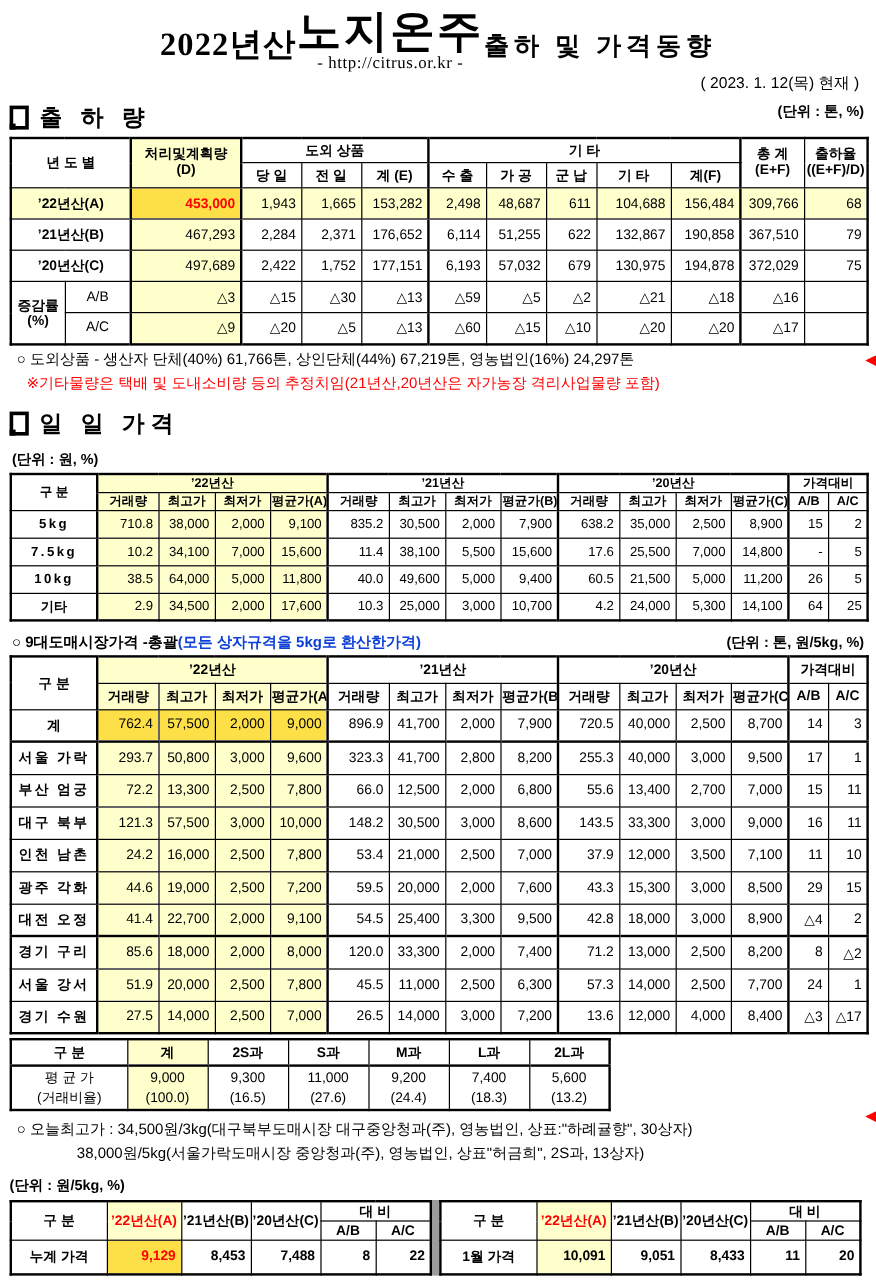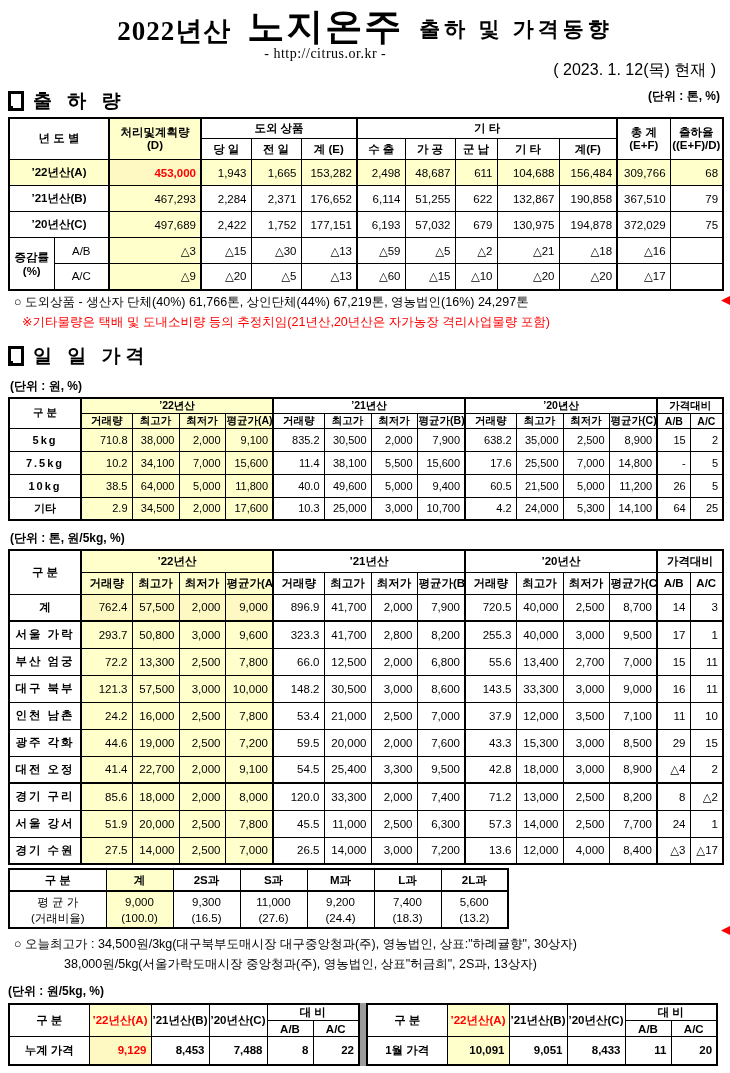--- a/index.html
+++ b/index.html
@@ -1,27 +1,27 @@
 <!DOCTYPE html>
 <html lang="ko"><head>
 <meta charset="utf-8">
 <style>
   html,body{margin:0;padding:0}
   body{width:730px;height:1073px;position:relative;background:#fff;color:#000;
        font-family:"Liberation Sans","DejaVu Sans",sans-serif;overflow:hidden}
 
   
-  .titlebar{display:flex;justify-content:center;align-items:flex-start;gap:16px;
+  .titlebar{display:flex;justify-content:center;align-items:center;
             padding-top:8px;font-family:"Liberation Serif","DejaVu Serif",serif}
   .t-year{font-size:27px;font-weight:700;letter-spacing:1px;margin-top:5px}
   .t-main-wrap{text-align:center}
   .t-main{font-size:37px;font-weight:900;letter-spacing:2px;line-height:1.02;display:block}
   .t-url{display:block;font-size:14px;font-weight:400;letter-spacing:0.5px}
   .t-rest{font-size:21px;font-weight:700;letter-spacing:4px;margin-top:7px}
-  .date-line{text-align:right;font-size:16px;padding-right:14px;margin-top:-2px}
+  .date-line{text-align:right;font-size:13px;padding-right:14px;margin-top:-2px}
 
   
   .sec{display:flex;justify-content:space-between;align-items:flex-start;margin:7px 10px 3px 8px}
   .sec-left{display:flex;align-items:center}
   .bullet{display:inline-block;width:10px;height:14px;border:3px solid #000;position:relative;margin-right:9px}
   .bullet::after{content:"";position:absolute;left:-3px;bottom:-3px;width:5px;height:5px;background:#000}
   .sec-title{font-size:19px;font-weight:800;letter-spacing:5px}
   .unit{font-size:12px;font-weight:700}
   .summary{font-size:15.5px;font-weight:700;margin-left:6px}
 
@@ -29,21 +29,21 @@
   .sub-left{font-size:12.5px;font-weight:700}
   .sub-blue{color:#0B3FD6;font-weight:700}
 
   
   table{border-collapse:collapse;table-layout:fixed;margin-left:8px;border:2px solid #000}
   td{border:1px solid #000;font-size:11.5px;padding:0 4px;white-space:nowrap;overflow:hidden;vertical-align:middle}
   .num{text-align:right}
   .ctr{text-align:center;padding:0 1px}
   .bold{font-weight:700}
   .yellow{background:#FFFFCC}
-  .blue{background:#fef9c3}
+  .blue{background:#fde047}
   .red{color:#FF0000}
   .bl{border-left:2px solid #000}
   thead td{text-align:center;font-weight:700;padding:0 1px}
   .sp{letter-spacing:2px}
 
   #shipment-table thead tr{height:21px}
   #shipment-table tbody tr{height:26px}
   #shipment-table tbody tr.chg td{font-size:11.5px}
   #shipment-table .two-line div{line-height:13px}
 
@@ -346,20 +346,23 @@
         <td class="num">24,000</td>
         <td class="num">5,300</td>
         <td class="num">14,100</td>
         <td class="num bl">64</td>
         <td class="num">25</td>
       </tr>
     </tbody>
 </table>
 
 <div class="sub">
+  <span class="sub-left">
+    <span>○ 9대도매시장가격 -총괄</span><span class="sub-blue">(모든 상자규격을 5kg로 환산한가격)</span>
+  </span>
   <span class="unit">(단위 : 톤, 원/5kg, %)</span>
 </div>
 
 <table id="market-table" style="width:714px">
   <colgroup>
     <col style="width:72px">
     <col style="width:51px">
       <col style="width:47px">
       <col style="width:46px">
       <col style="width:48px">

